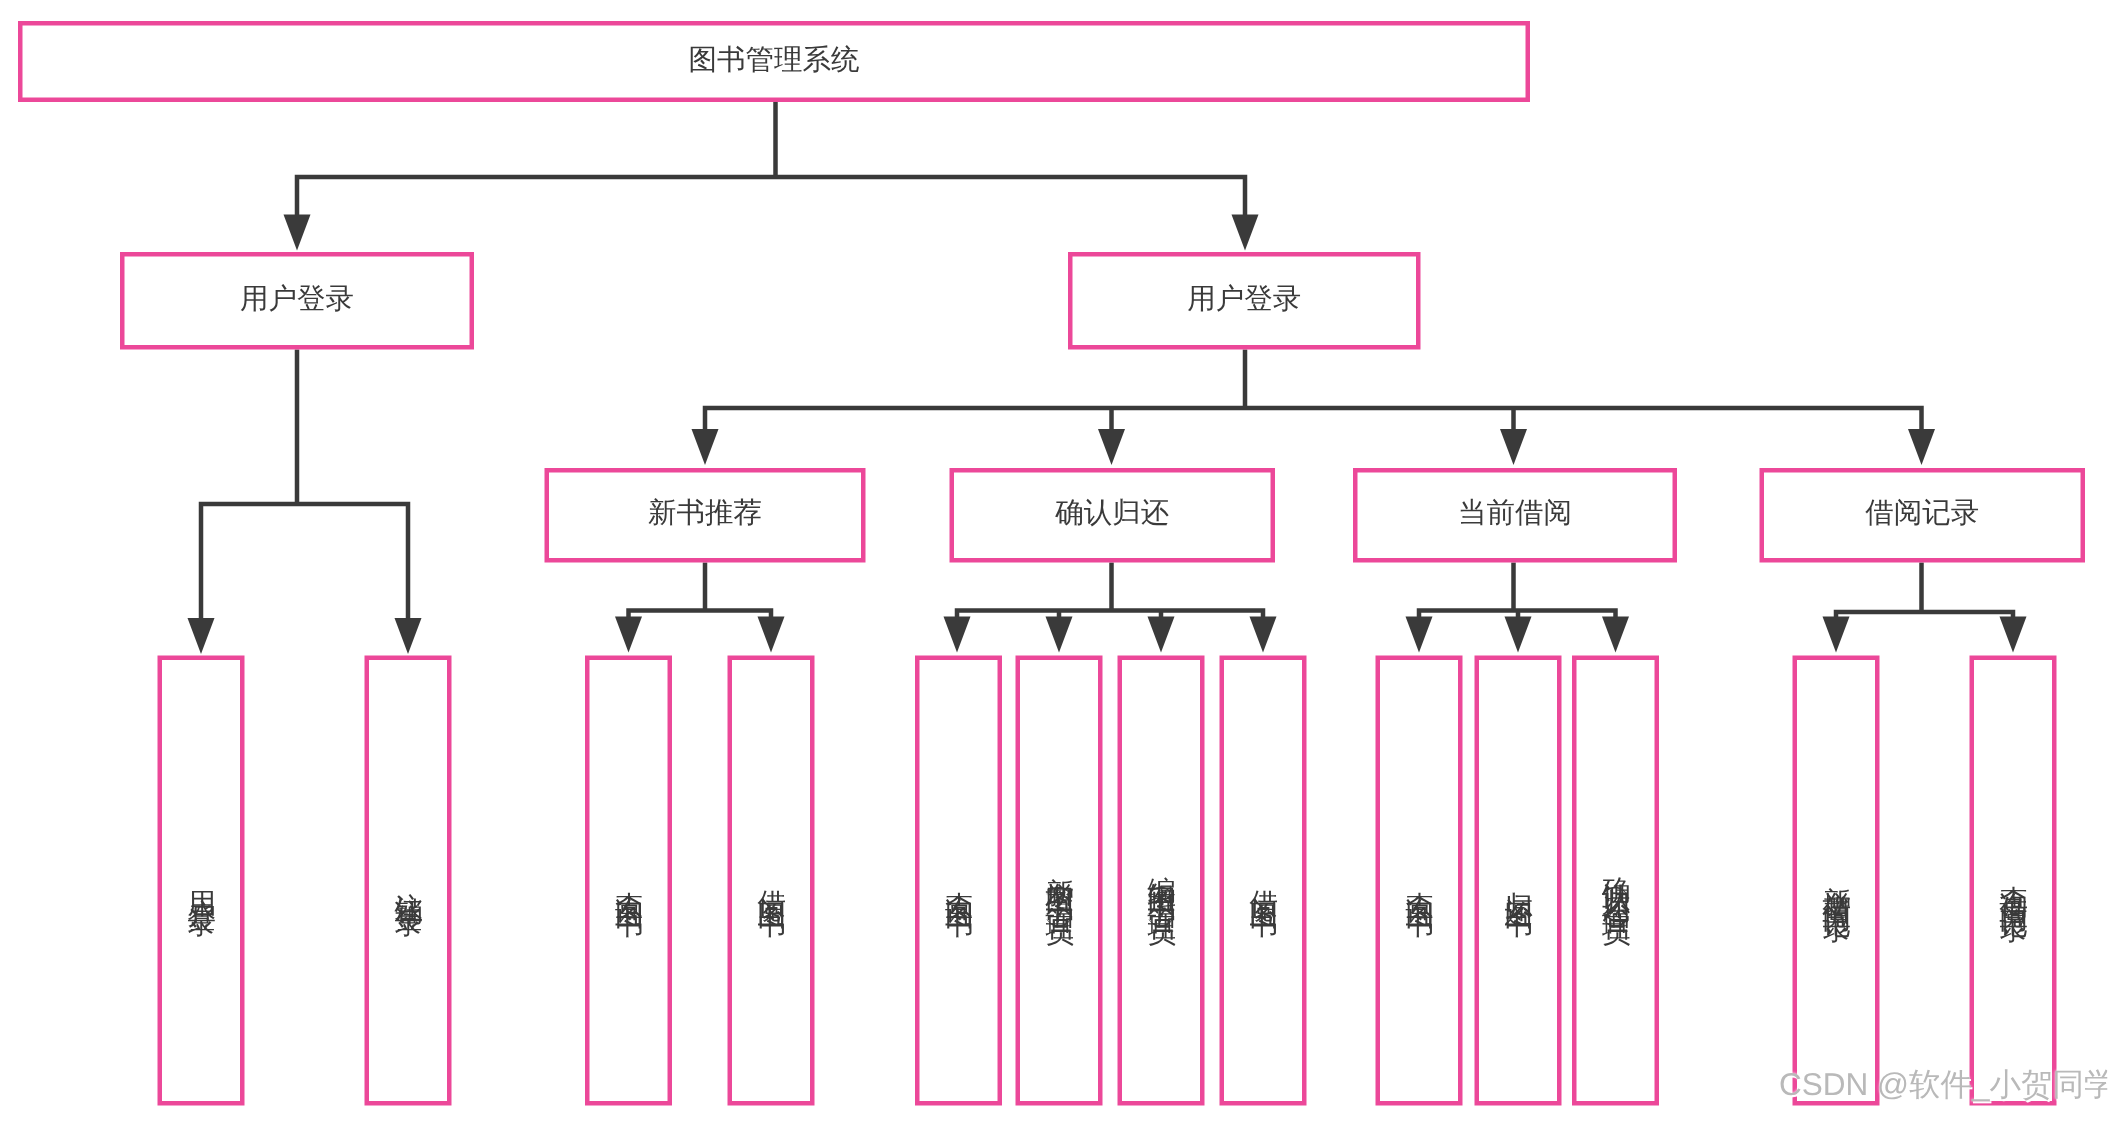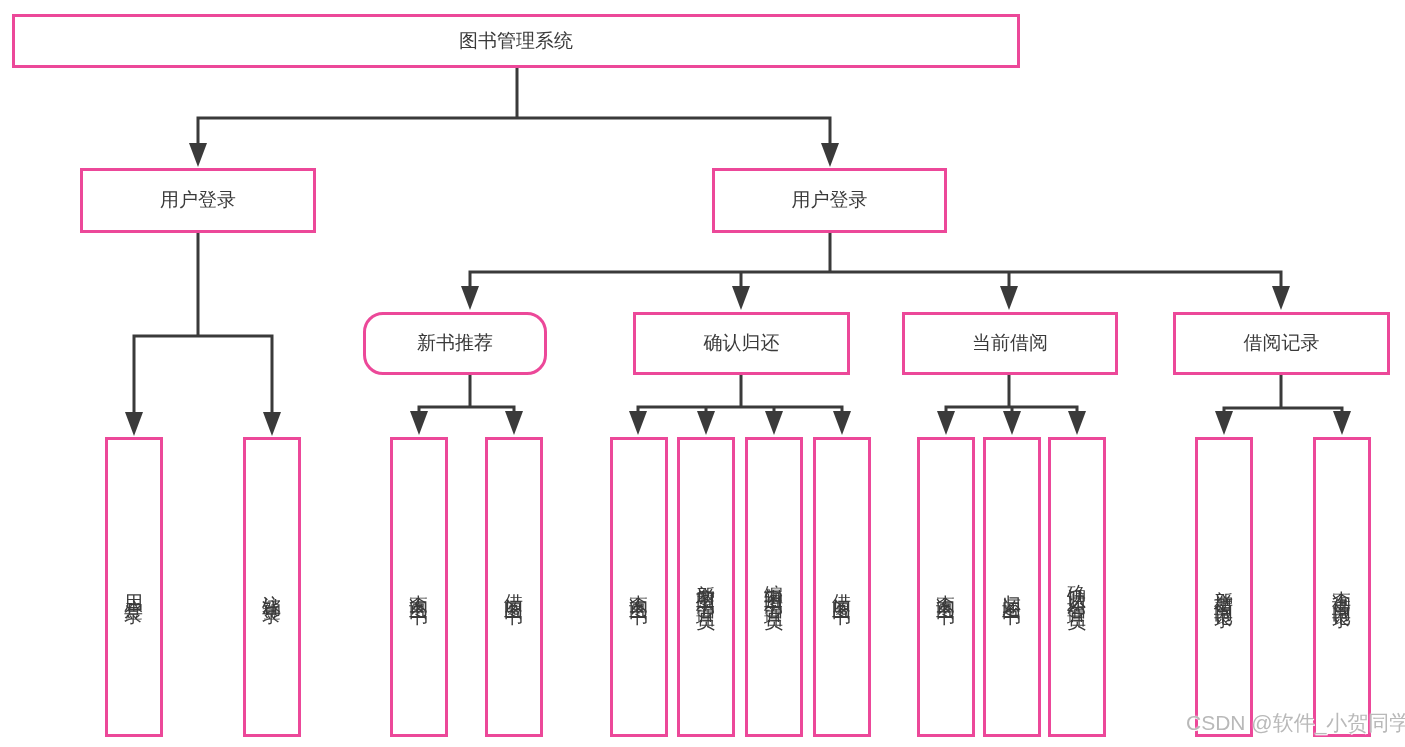--- a/index.html
+++ b/index.html
@@ -109,21 +109,21 @@
     <span class="hlabel">图书管理系统</span>
   </div>
 
   <div class="node lvl2" style="left:80px;">
     <span class="hlabel">用户登录</span>
   </div>
   <div class="node lvl2" style="left:712px;width:235px;">
     <span class="hlabel">用户登录</span>
   </div>
 
-  <div class="node lvl3" style="left:363px;width:184px;border-radius:20px;">
+  <div class="node lvl3" style="left:363px;width:214px;">
     <span class="hlabel">新书推荐</span>
   </div>
   <div class="node lvl3" style="left:633px;width:217px;">
     <span class="hlabel">确认归还</span>
   </div>
   <div class="node lvl3" style="left:902px;width:216px;">
     <span class="hlabel">当前借阅</span>
   </div>
   <div class="node lvl3" style="left:1173px;width:217px;">
     <span class="hlabel">借阅记录</span>

